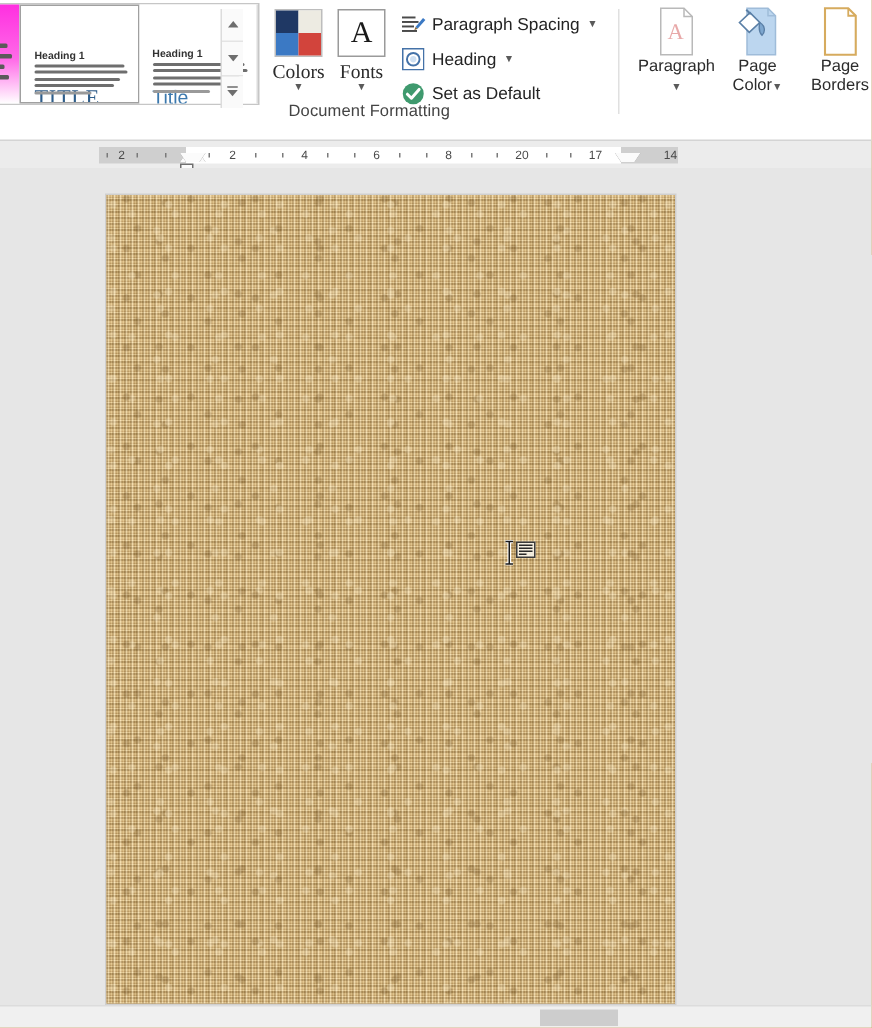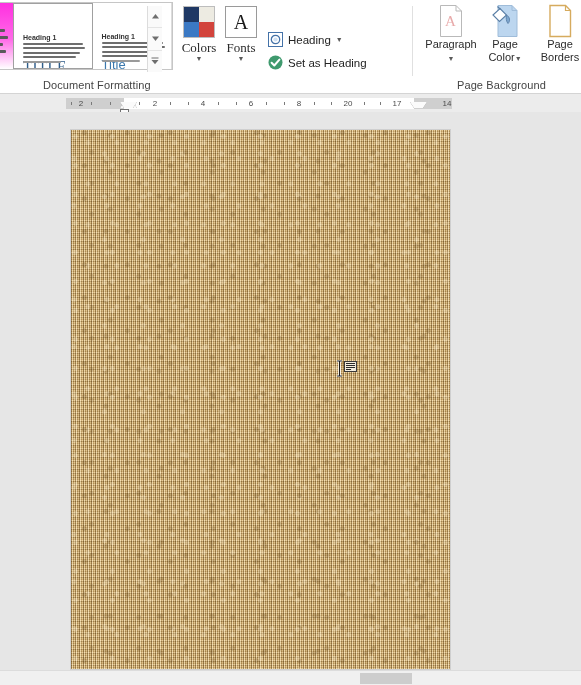--- a/index.html
+++ b/index.html
@@ -14,22 +14,22 @@
 
   
   .ribbon{
     position:absolute;left:0;top:0;width:581px;height:94px;
     background:#ffffff;
     border-bottom:1px solid #d4d4d4;
     box-sizing:border-box;
   }
   .rb-group{position:absolute;top:0;height:94px;}
   .rb-group-label{
-    position:absolute;bottom:3px;width:100%;text-align:left;
-    font-size:11px;color:#444;letter-spacing:.1px;margin-left:43px;
+    position:absolute;bottom:14px;width:100%;text-align:right;
+    font-size:11px;color:#444;letter-spacing:.1px;
   }
   .rb-sep{
     position:absolute;top:6px;width:1px;height:70px;background:#e0e0e0;
   }
 
   
   .gallery{
     position:absolute;left:-12px;top:2px;width:185px;height:68px;
     border:1px solid #c6c6c6;background:#fff;box-sizing:border-box;
     display:flex;
@@ -297,41 +297,55 @@
       </div>
 
       <div class="bigbtn" style="left:219px">
         <div class="ico">
           <div class="fonts-ico">A</div>
         </div>
         <span class="cap">Fonts</span>
         <span class="car">▼</span>
       </div>
 
+      <div class="smallrow" style="left:265px;top:6px;">
+        <span class="sico">
+          <svg width="16" height="15" viewBox="0 0 16 15">
+            <rect x="0" y="2" width="9" height="1.3" fill="#4a4a4a"></rect>
+            <rect x="0" y="5" width="11" height="1.3" fill="#4a4a4a"></rect>
+            <rect x="0" y="8" width="8" height="1.3" fill="#4a4a4a"></rect>
+            <rect x="0" y="11" width="10" height="1.3" fill="#4a4a4a"></rect>
+            <path d="M9 9 L14 3 L15.6 4.4 L10.4 10.2 Z" fill="#3b79c4"></path>
+            <path d="M9 9 L10.4 10.2 L8.2 11.2 Z" fill="#8a6a3a"></path>
+          </svg>
+        </span>
+        <span class="slbl">Paragraph Spacing</span>
+        <span class="scar">▼</span>
+      </div>
 
       <div class="smallrow" style="left:265px;top:29px;">
         <span class="sico">
           <svg width="15" height="15" viewBox="0 0 15 15">
             <rect x="0.5" y="0.5" width="14" height="14" fill="#ffffff" stroke="#4472a8" stroke-width="1"></rect>
             <circle cx="7.5" cy="7.5" r="4.2" fill="none" stroke="#4472a8" stroke-width="1.3"></circle>
             <circle cx="7.5" cy="7.5" r="2.1" fill="#cfe0f2"></circle>
           </svg>
         </span>
         <span class="slbl">Heading</span>
         <span class="scar">▼</span>
       </div>
 
       <div class="smallrow" style="left:265px;top:52px;">
         <span class="sico">
           <svg width="15" height="15" viewBox="0 0 15 15">
             <circle cx="7.5" cy="7.5" r="7" fill="#3f9a6e"></circle>
             <path d="M3.6 7.8 L6.3 10.5 L11.4 4.6" fill="none" stroke="#ffffff" stroke-width="2" stroke-linecap="round" stroke-linejoin="round"></path>
           </svg>
         </span>
-        <span class="slbl">Set as Heading</span>
+        <span class="slbl">Set as Default</span>
       </div>
 
       <div class="rb-group-label" style="left:0;width:300px;">Document Formatting</div>
     </div>
 
     <div class="rb-sep" style="left:412px;"></div>
 
     <div class="rb-group" style="left:414px;width:167px;">
 
       <div class="pbbtn" style="left:7px;width:60px;">
@@ -364,21 +378,20 @@
         <div class="ico">
           <svg width="28" height="34" viewBox="0 0 28 34">
             <path d="M4 1.5 H19.5 L24.5 6.5 V32.5 H4 Z" fill="#ffffff" stroke="#d6ab5e" stroke-width="1.4"></path>
             <path d="M19.5 1.5 V6.5 H24.5" fill="none" stroke="#d6ab5e" stroke-width="1.2"></path>
           </svg>
         </div>
         <span class="cap">Page</span>
         <span class="cap">Borders</span>
       </div>
 
-      <div class="rb-group-label" style="left:0;width:167px;">Page Background</div>
     </div>
   </div>
 
   <div class="ruler">
     <div class="ruler-edge" style="left:66px;width:58px;"></div>
     <div class="ruler-track" style="left:124px;width:290px;"></div>
     <div class="ruler-edge" style="left:414px;width:38px;"></div>
 
     <div class="rdot" style="left:71px"></div>
     <div class="rtick" style="left:81px">2</div>

